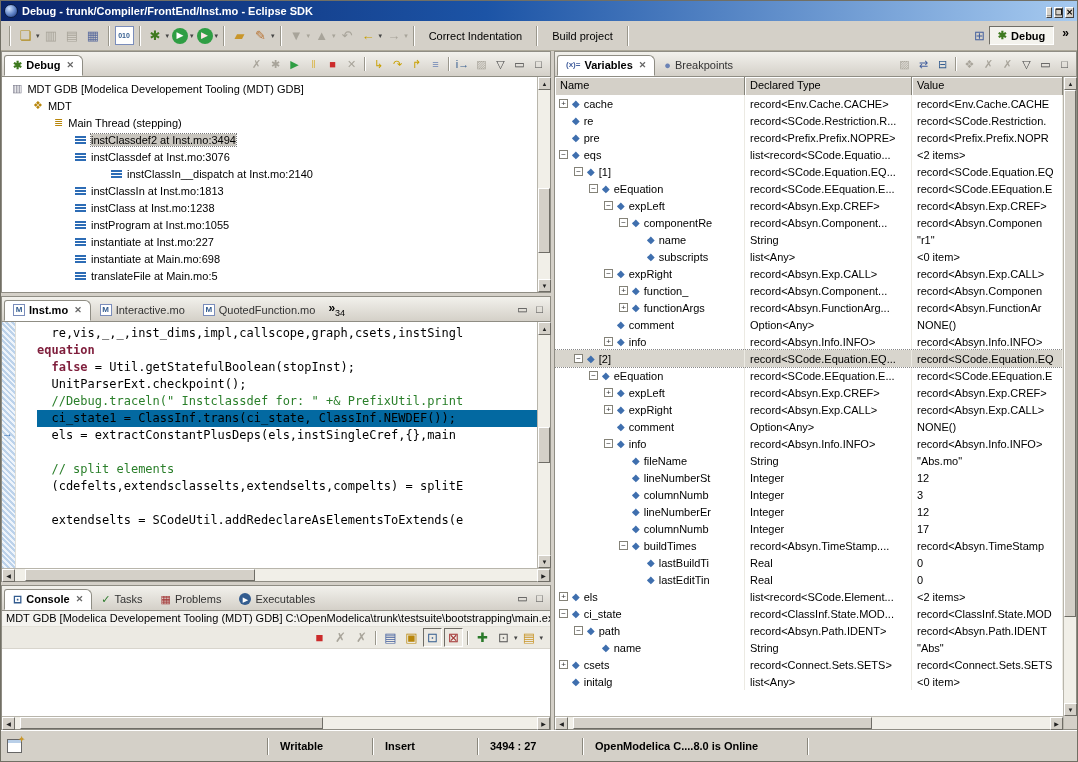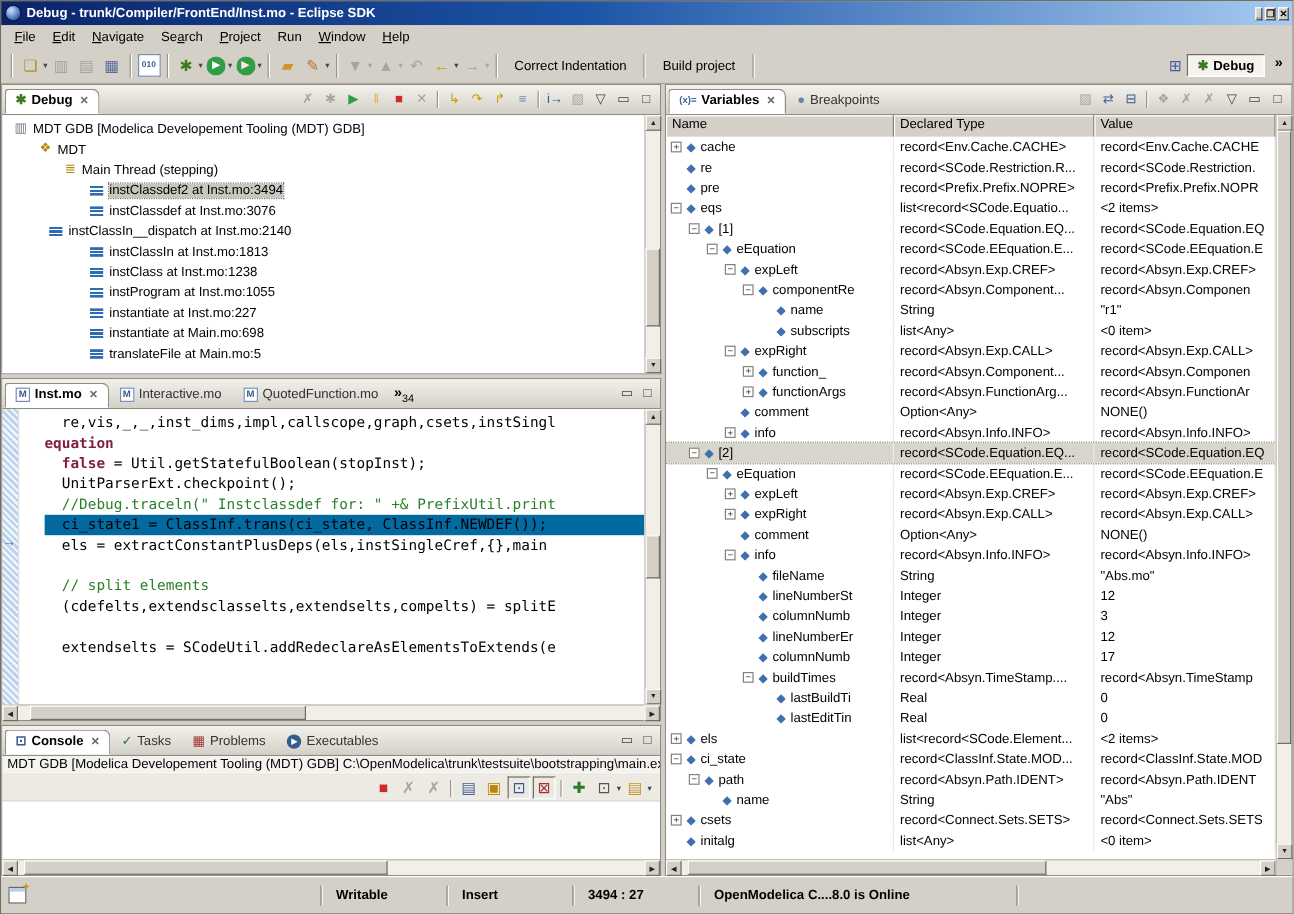--- a/index.html
+++ b/index.html
@@ -143,30 +143,20 @@
 <body>
 
 <div class="win">
 
   <div class="titlebar">
     <span class="applogo"></span>
     <span class="titletext">Debug - trunk/Compiler/FrontEnd/Inst.mo - Eclipse SDK</span>
     <span id="winbtns"><span class="winbtn">_</span><span class="winbtn">❐</span><span class="winbtn">✕</span></span>
   </div>
 
-  <div class="menubar" id="menubar">
-      <span class="menuitem"><u>F</u>ile</span>
-      <span class="menuitem"><u>E</u>dit</span>
-      <span class="menuitem"><u>N</u>avigate</span>
-      <span class="menuitem">Se<u>a</u>rch</span>
-      <span class="menuitem"><u>P</u>roject</span>
-      <span class="menuitem">Run</span>
-      <span class="menuitem"><u>W</u>indow</span>
-      <span class="menuitem"><u>H</u>elp</span>
-    </div>
 
   <div class="toolbar" id="toolbar">
       <span class="tbsep"></span>
       <span class="icnwrap">
         <span class="icn" style="color: rgb(176, 140, 30);">❏</span>
         <span class="dd">▾</span>
       </span>
       <span class="icnwrap">
         <span class="icn dis">▥</span>
       </span>
@@ -311,21 +301,21 @@
                 <span class="tlabel">Main Thread (stepping)</span>
               </div>
               <div class="trow sel" style="padding-left: 73px;">
                 <span class="frameicn"></span>
                 <span class="tlabel">instClassdef2 at Inst.mo:3494</span>
               </div>
               <div class="trow" style="padding-left: 73px;">
                 <span class="frameicn"></span>
                 <span class="tlabel">instClassdef at Inst.mo:3076</span>
               </div>
-              <div class="trow" style="padding-left: 39px;">
+              <div class="trow" style="padding-left: 109px;">
                 <span class="frameicn"></span>
                 <span class="tlabel">instClassIn__dispatch at Inst.mo:2140</span>
               </div>
               <div class="trow" style="padding-left: 73px;">
                 <span class="frameicn"></span>
                 <span class="tlabel">instClassIn at Inst.mo:1813</span>
               </div>
               <div class="trow" style="padding-left: 73px;">
                 <span class="frameicn"></span>
                 <span class="tlabel">instClass at Inst.mo:1238</span>
@@ -886,17 +876,17 @@
         <b>✦</b>
       </span>
     <span class="sspacer"></span>
   <span class="sdiv"></span>
       <span class="scell" style="width: 104px;">Writable</span>
       <span class="sdiv"></span>
       <span class="scell" style="width: 104px;">Insert</span>
       <span class="sdiv"></span>
       <span class="scell" style="width: 104px;">3494 : 27</span>
       <span class="sdiv"></span>
-      <span class="scell" style="width: 264px;">OpenModelica C....8.0 is Online</span>
+      <span class="scell" style="width: 224px;">OpenModelica C....8.0 is Online</span>
       <span class="sdiv"></span>
     </div>
 
 </div>
 
 </body></html>

